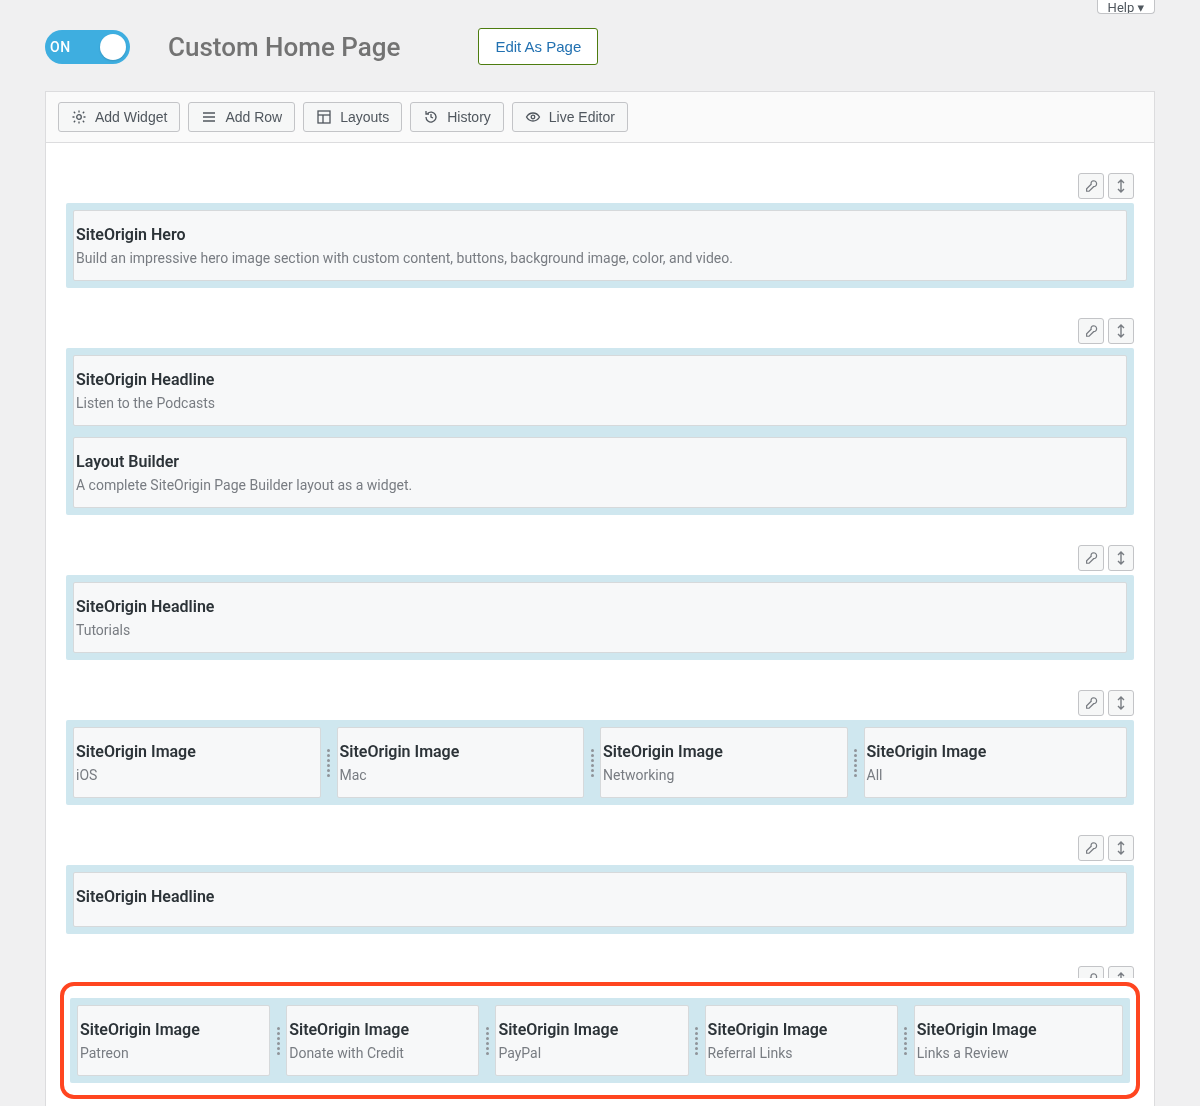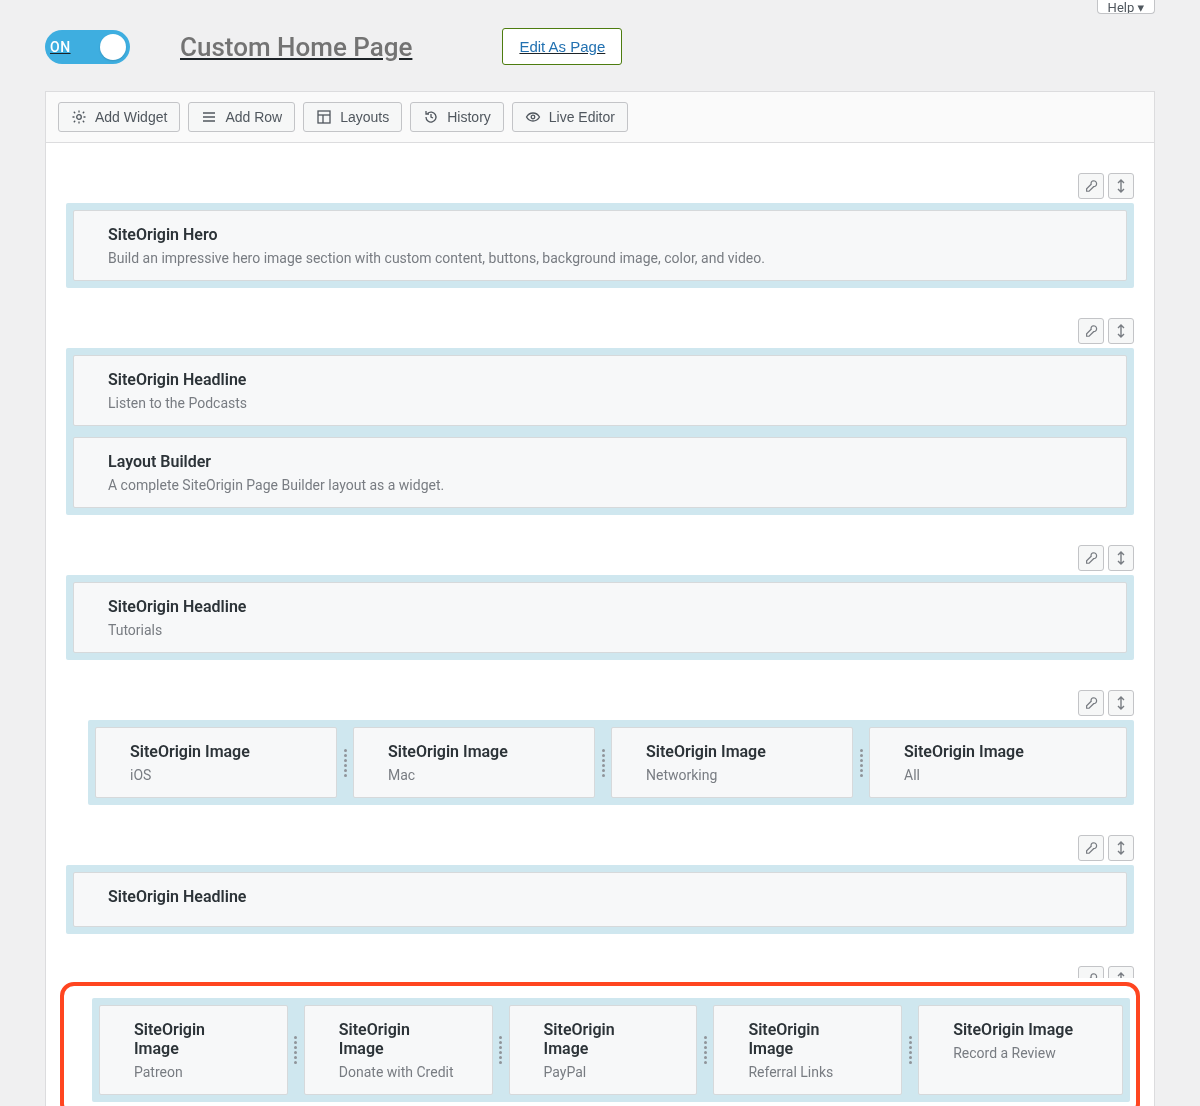--- a/index.html
+++ b/index.html
@@ -7,23 +7,22 @@
     background: #f0f0f1;
     font-family: -apple-system, BlinkMacSystemFont, "Segoe UI", Roboto, sans-serif;
     color: #1d2327;
     font-size: 14px;
     width: 1200px;
   }
   .header-row {
     display: flex;
     align-items: center;
     padding: 28px 45px 26px 45px;
-    gap: 30px;
+    gap: 18px;
     position: relative;
-    text-decoration: underline;
   }
   .help-btn {
     position: absolute;
     right: 45px;
     top: 0;
     background: #fff;
     border: 1px solid #c3c4c7;
     border-top: none;
     border-radius: 0 0 4px 4px;
     padding: 0 10px 4px 10px;
@@ -119,41 +118,40 @@
     color: #787c82;
   }
   .row-container {
     background: #cfe7ef;
     padding: 7px;
     border-radius: 2px;
   }
   .widget {
     background: #f7f8f9;
     border: 1px solid #d6d9db;
-    padding: 14px 34px;
+    padding: 14px 2px;
     border-radius: 2px;
   }
   .widget + .widget { margin-top: 11px; }
   .widget-title {
     font-size: 16px;
     font-weight: 600;
     color: #2c3338;
     margin-bottom: 6px;
   }
   .widget-desc {
     font-size: 14px;
     color: #787c82;
   }
   .row-cols {
     background: #cfe7ef;
     padding: 7px;
     border-radius: 2px;
     display: flex;
     gap: 0;
-    margin-left: 22px;
   }
   .col {
     display: flex;
     align-items: stretch;
   }
   .col .widget { flex: 1; }
   .col-handle {
     width: 16px;
     display: flex;
     flex-direction: column;
@@ -494,20 +492,20 @@
               <span></span>
               <span></span>
               <span></span>
               <span></span>
               <span></span>
             </div>
         </div>
         <div class="col" style="flex:1">
           <div class="widget">
             <div class="widget-title">SiteOrigin Image</div>
-            <div class="widget-desc">Record a Review</div>
+            <div class="widget-desc">Links a Review</div>
           </div>
         </div>
       </div>
     </div>
 
   </div>
 </div>
 
 </body></html>

